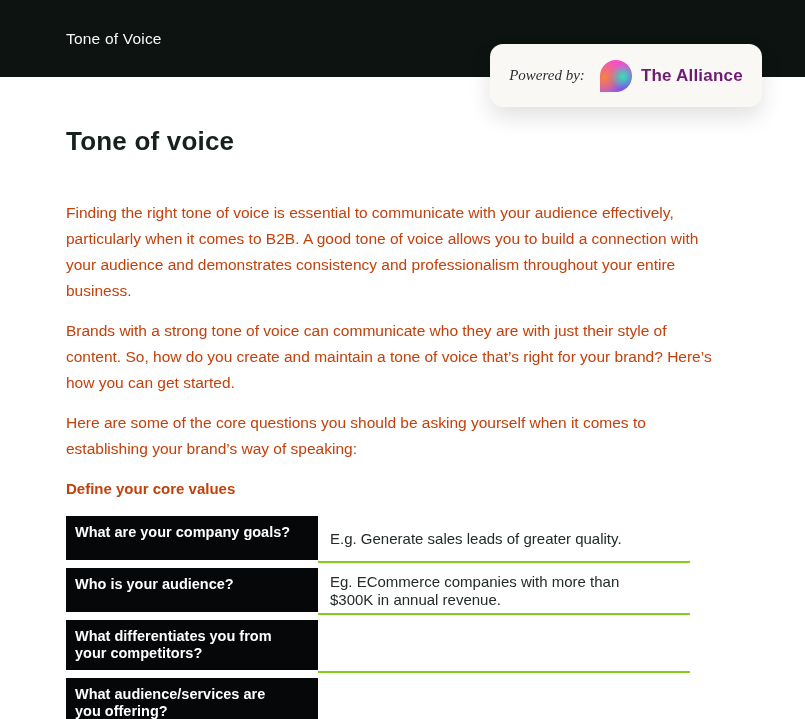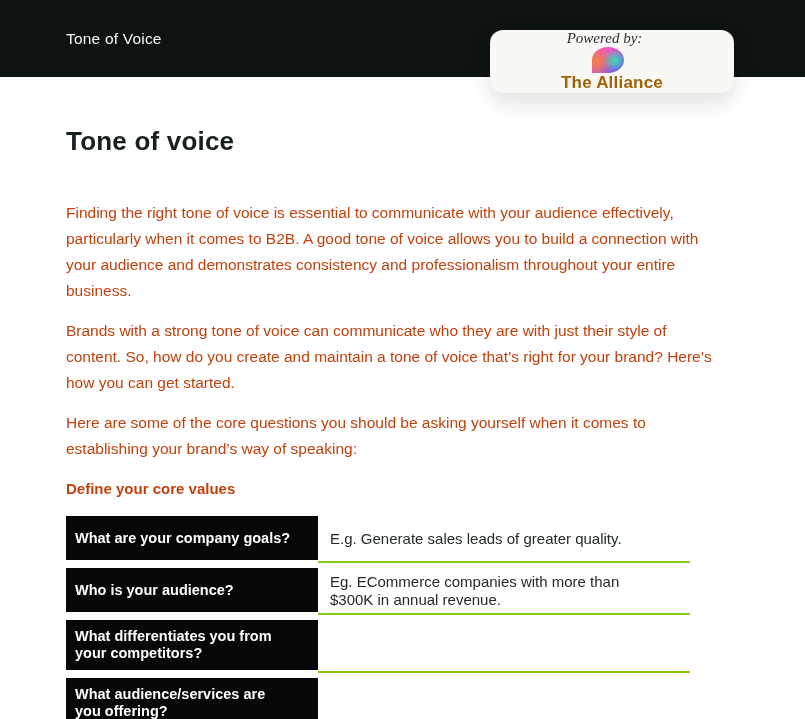--- a/index.html
+++ b/index.html
@@ -23,32 +23,31 @@
   .topbar-title {
     color: #f7f8f8;
     font-size: 15.5px;
     font-weight: 500;
     letter-spacing: 0.2px;
   }
 
   
   .badge {
     position: absolute;
-    top: 30px;
+    top: 44px;
     left: 490px;
-    width: 244px;
+    width: 272px;
     height: 63px;
     background: #faf8f4;
     border-radius: 13px;
     display: flex;
     align-items: center;
     justify-content: center;
     box-shadow: 0 10px 22px rgba(0,0,0,0.12);
     cursor: pointer;
-    flex-direction: column;
   }
   .powered-label {
     font-family: "Liberation Serif", serif;
     font-style: italic;
     font-size: 15px;
     color: #2b2d31;
     margin-right: 15px;
   }
   .alliance-logo {
     width: 32px;
@@ -58,21 +57,21 @@
     background:
       radial-gradient(circle at 72% 52%, #34e3b0 0%, rgba(52,227,176,0) 45%),
       radial-gradient(circle at 14% 55%, #f6823f 0%, rgba(246,130,63,0) 58%),
       radial-gradient(circle at 55% 2%,  #fa4fc8 0%, rgba(250,79,200,0) 55%),
       radial-gradient(circle at 92% 95%, #6f52ee 0%, rgba(111,82,238,0) 62%),
       linear-gradient(135deg, #fa4fc8 0%, #8a5cf5 100%);
   }
   .brand-name {
     font-size: 17px;
     font-weight: 600;
-    color: #a16207;
+    color: #701a75;
     letter-spacing: 0.2px;
   }
 
   
   .content {
     padding: 49px 0 0 66px;
     width: 724px;
   }
   .page-title {
     font-size: 26px;
@@ -104,21 +103,20 @@
     align-items: stretch;
     min-height: 52px;
   }
   .vt-q {
     width: 252px;
     background: #060708;
     color: #ffffff;
     margin-bottom: 8px;
     padding: 8px 9px;
     display: flex;
-    align-items: center;
   }
   .vt-q span {
     font-weight: 700;
     font-size: 14.5px;
     line-height: 17px;
     white-space: pre-line;
   }
   .vt-a {
     flex: 1;
     margin-bottom: 5px;

